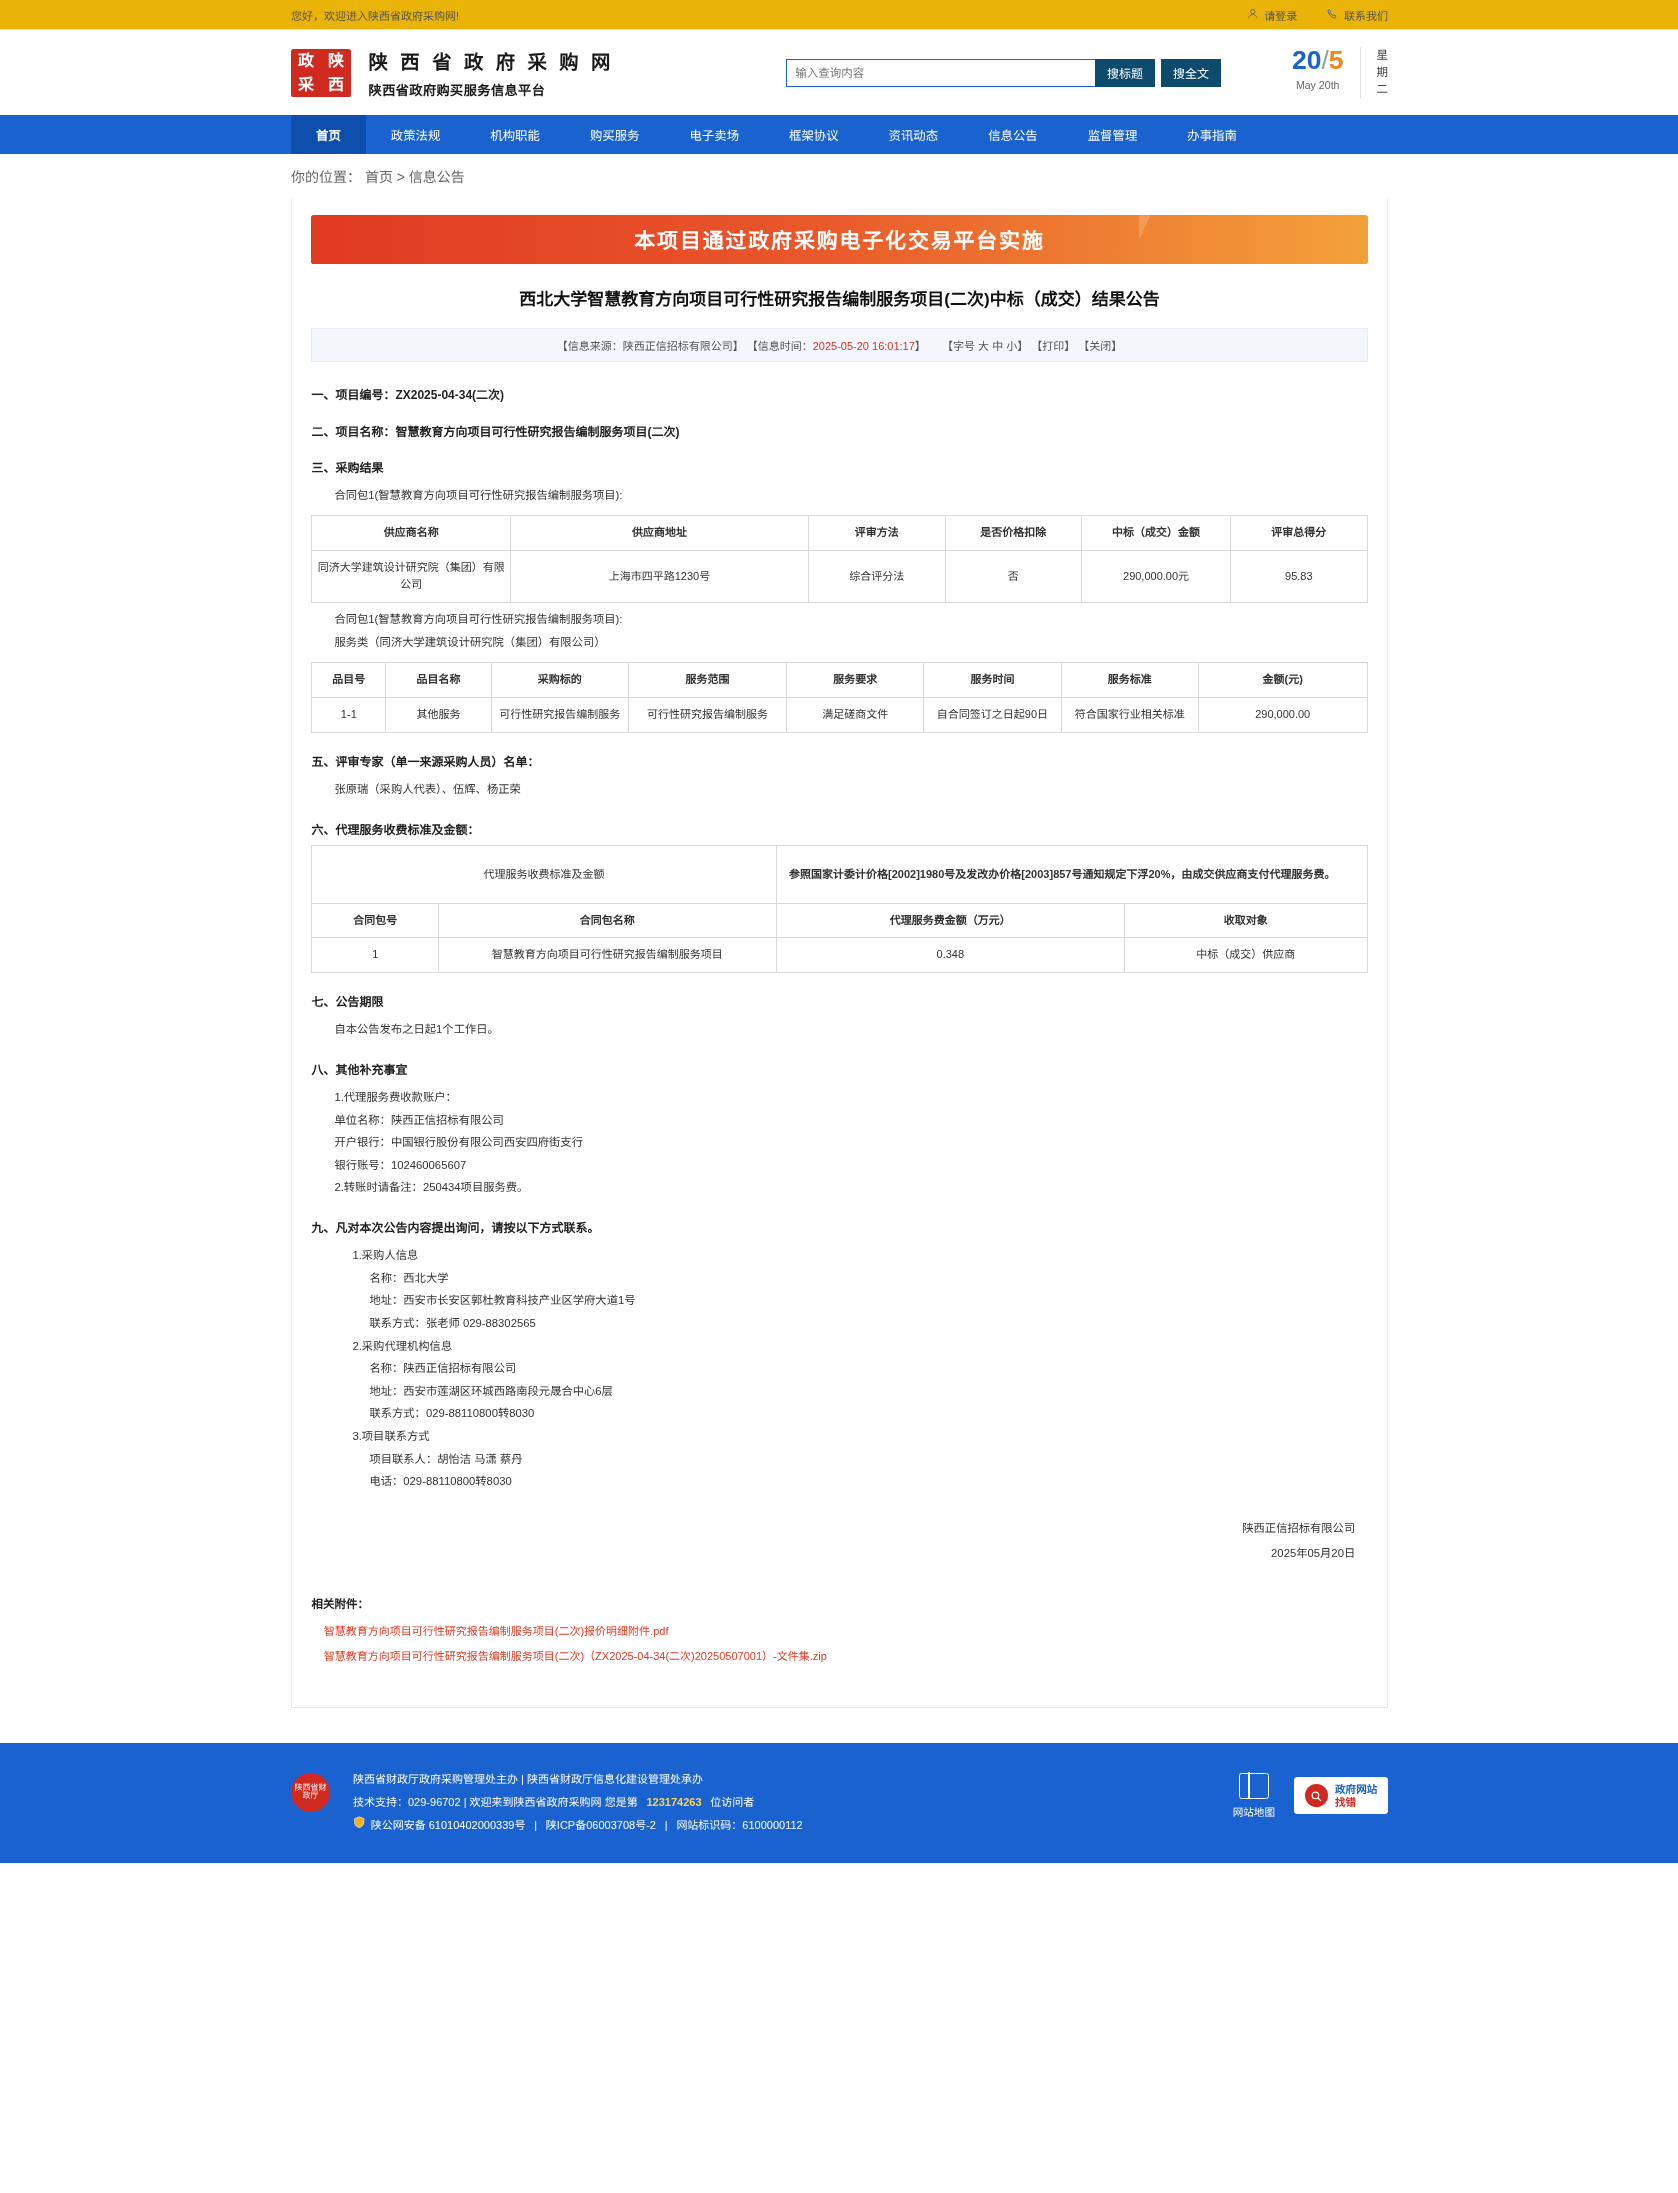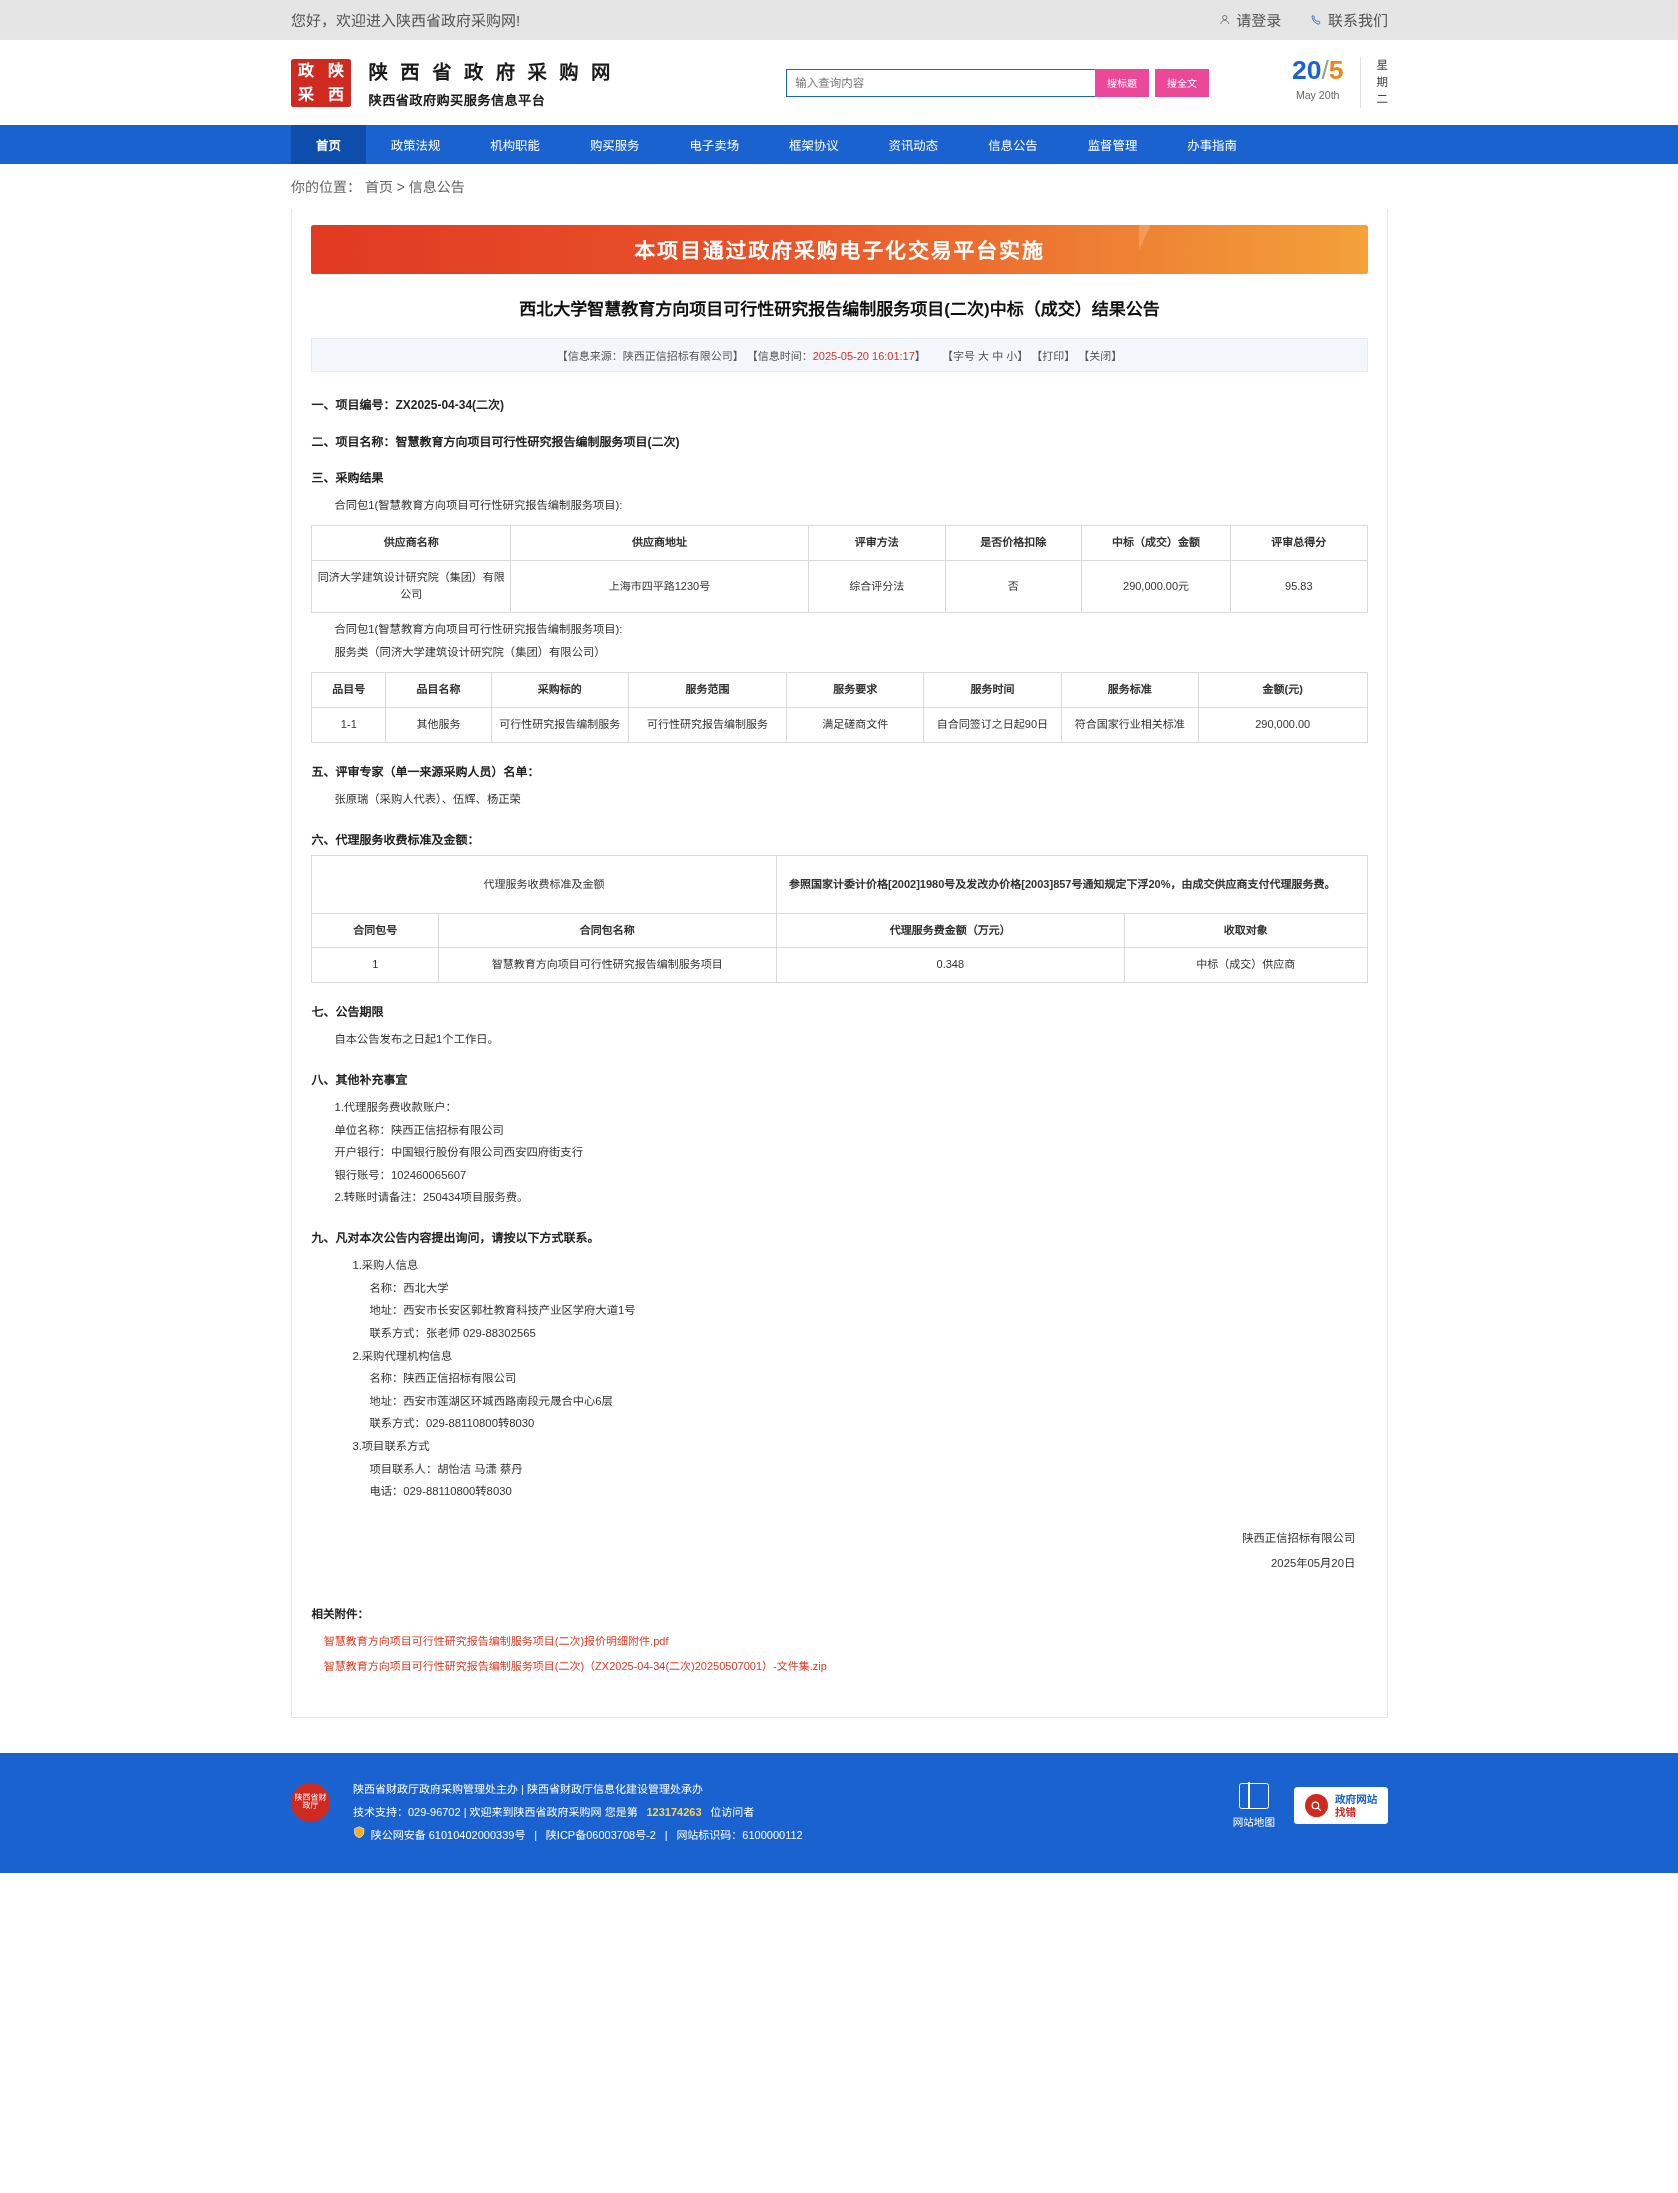--- a/index.html
+++ b/index.html
@@ -6,28 +6,28 @@
   html, body { margin:0; padding:0; }
   body {
     width:1679px;
     font-family:"Liberation Sans","DejaVu Sans",sans-serif;
     background:#ffffff;
     color:#333;
     font-size:11.5px;
   }
   
   .topbar {
-    height:40px;
-    background:#e5e5e5;
+    height:30px;
+    background:#eab308;
     border-bottom:0.9px solid #e6e6e6;
     display:flex;
     align-items:center;
     justify-content:space-between;
     padding:0 291px;
-    font-size:15px;
+    font-size:11px;
     color:#555;
   }
   .topbar .right { display:flex; align-items:center; gap:30px; }
   .topbar .right .item { display:flex; align-items:center; gap:5.3px; color:#555; }
   .ic { display:inline-block; }
   
   .header {
     height:85px;
     background:#ffffff;
     display:flex;
@@ -42,22 +42,22 @@
     border-radius:2.6px;
   }
   .logo-text .l1 { font-size:19.4px; font-weight:bold; color:#1a1a1a; letter-spacing:3.5px; }
   .logo-text .l2 { font-size:13.2px; font-weight:bold; color:#1a1a1a; margin-top:4.4px; letter-spacing:0.4px;}
   .search-wrap { margin-left:154px; display:flex; align-items:center; }
   .search-input {
     width:309px; height:28px; border:0.9px solid #1a62d0; border-right:none;
     padding:0 8.8px; font-size:11.5px; outline:none; color:#333;
   }
   .search-btn {
-    height:28px; padding:0 12.4px; background:#ec4899; color:#fff; border:none;
-    font-size:10px; cursor:pointer;
+    height:28px; padding:0 12.4px; background:#0c4a6e; color:#fff; border:none;
+    font-size:12px; cursor:pointer;
   }
   .search-btn.second { margin-left:5.3px; }
   .date-box { margin-left:auto; display:flex; align-items:flex-start; gap:16px; }
   .date-main { text-align:center; line-height:1; }
   .date-main .dm { font-size:26.5px; font-weight:bold; color:#1a62d0; }
   .date-main .dm .slash { color:#999; font-weight:normal; }
   .date-main .dm .day5 { color:#f08519; }
   .date-main .sub { font-size:10.6px; color:#666; margin-top:7px; }
   .weekbox { text-align:center; line-height:1.5; font-size:11.5px; color:#444; border-left:0.9px solid #e2e2e2; padding-left:16px;}
   

